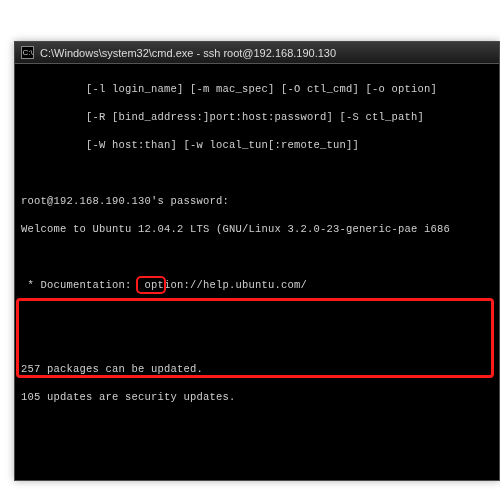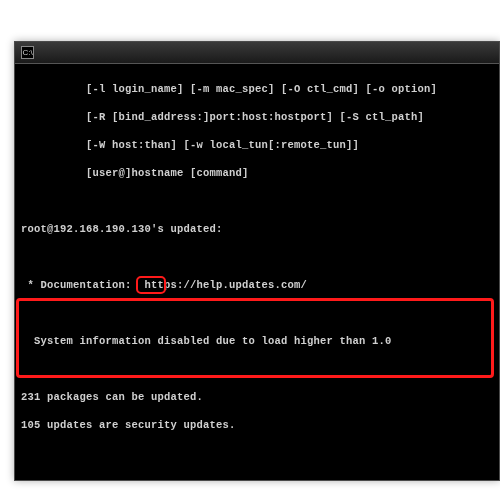--- a/index.html
+++ b/index.html
@@ -42,21 +42,21 @@
     font-size: 8px; color: #ccc;
   }
   .terminal {
     padding: 4px 6px;
     color: #d0d0d0;
     font-size: 10.5px;
     line-height: 14px;
     white-space: pre;
     letter-spacing: 0.2px;
   }
-  .terminal .line { height: 14px; font-weight: bold; }
+  .terminal .line { height: 14px; }
   .hl-cmd {
     position: absolute;
     border: 2px solid #ff1a1a;
     border-radius: 5px;
     pointer-events: none;
     left: 136px; top: 276px; width: 30px; height: 18px;
   }
   .hl-ls {
     position: absolute;
     border: 3px solid #ff1a1a;
@@ -64,35 +64,35 @@
     pointer-events: none;
     left: 16px; top: 298px; width: 478px; height: 80px;
   }
 </style>
 </head>
 <body>
 
 <div class="window">
   <div class="titlebar">
     <span class="cmd-icon">C:\</span>
+    <span>C:\Windows\system32\cmd.exe - ssh  root@192.168.190.130</span>
   </div>
 
   <div class="terminal">
 <div class="line">          [-l login_name] [-m mac_spec] [-O ctl_cmd] [-o option]</div>
-<div class="line">          [-R [bind_address:]port:host:hostport] [-S ctl_path]</div>
+<div class="line">          [-R [bind_address:]port:host:password] [-S ctl_path]</div>
 <div class="line">          [-W host:than] [-w local_tun[:remote_tun]]</div>
-<div class="line">          [user@]hostname [command]</div>
 <div class="line"></div>
-<div class="line">root@192.168.190.130's updated:</div>
+<div class="line">root@192.168.190.130's password:</div>
+<div class="line">Welcome to Ubuntu 12.04.2 LTS (GNU/Linux 3.2.0-23-generic-pae i686</div>
 <div class="line"></div>
-<div class="line"> * Documentation:  https://help.updates.com/</div>
+<div class="line"> * Documentation:  option://help.ubuntu.com/</div>
 <div class="line"></div>
-<div class="line">  System information disabled due to load higher than 1.0</div>
 <div class="line"></div>
-<div class="line">231 packages can be updated.</div>
+<div class="line">257 packages can be updated.</div>
 <div class="line">105 updates are security updates.</div>
 
 
 
 
 
 
   </div>
 </div>
 

